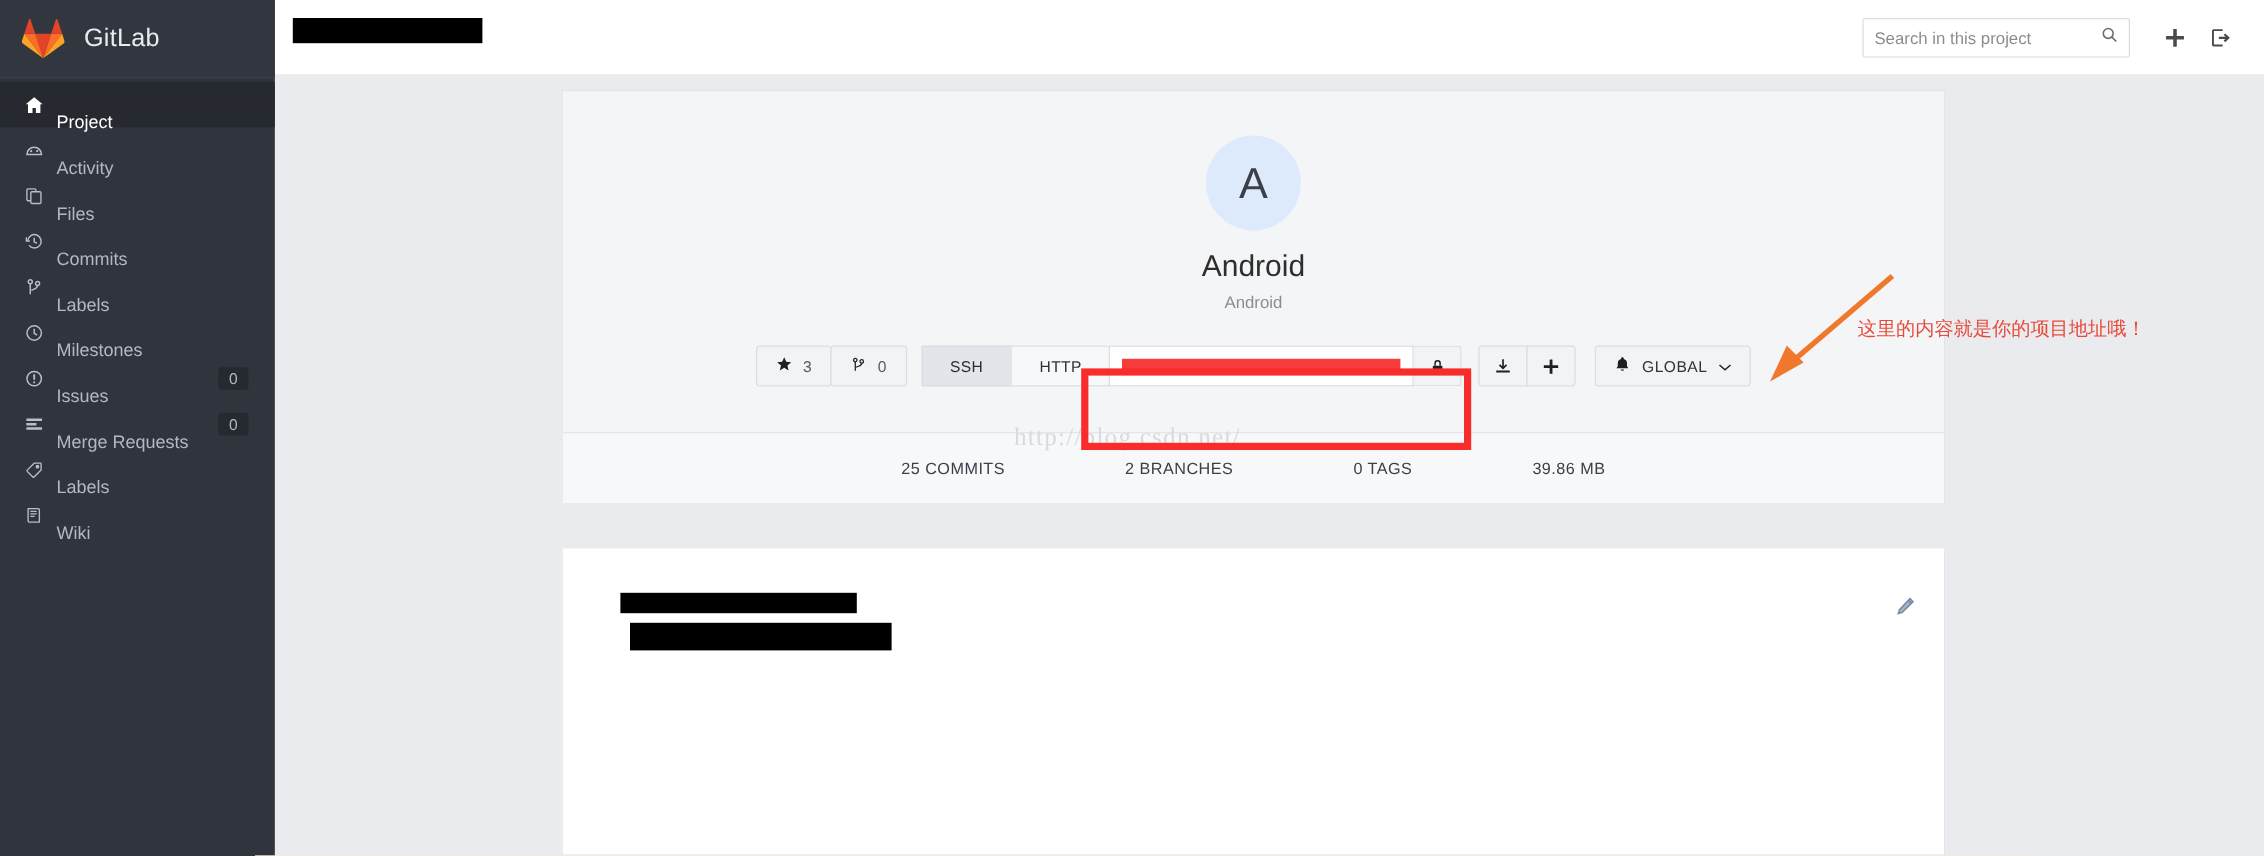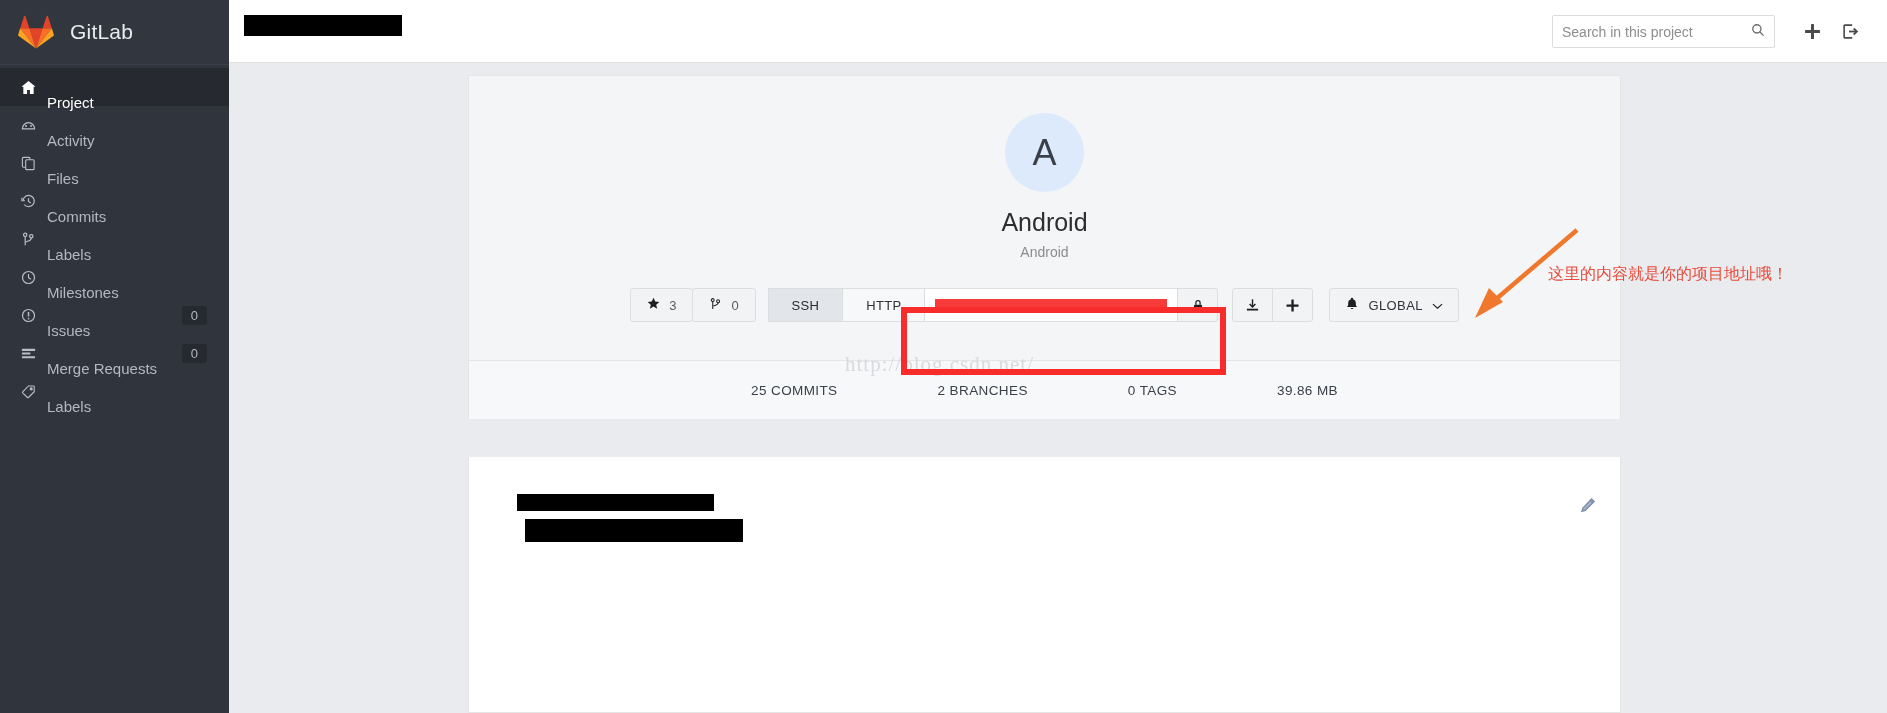--- a/index.html
+++ b/index.html
@@ -452,20 +452,29 @@
       <div class="nav-item">
         <span class="nav-icon">
           <svg width="15" height="15" viewBox="0 0 16 16" fill="none" stroke="currentColor" stroke-width="1.2">
               <path d="M1.8 8.3 L8 2.1 h5.4 a.7 .7 0 0 1 .7 .7 V8.2 L7.9 14.4 a.8 .8 0 0 1 -1.1 0 L1.8 9.4 a.8 .8 0 0 1 0 -1.1 Z"></path>
               <circle cx="10.9" cy="5.2" r="1.05" fill="currentColor"></circle>
             </svg>
         </span>
         <span class="nav-label">Labels</span>
       </div>
 
+      <div class="nav-item">
+        <span class="nav-icon">
+          <svg width="15" height="15" viewBox="0 0 16 16" fill="none" stroke="currentColor" stroke-width="1.2">
+              <path d="M2.6 2 h9 a1 1 0 0 1 1 1 v11 h-9 a1 1 0 0 1 -1 -1 Z"></path>
+              <path d="M4.6 4.4 h5.6 M4.6 6.6 h5.6 M4.6 8.8 h3.8"></path>
+            </svg>
+        </span>
+        <span class="nav-label">Wiki</span>
+      </div>
 
     </nav>
   </aside>
 
   <div class="page">
 
     <header class="topbar">
       <div class="proj-redact-top"></div>
 
       <div class="topbar-right">

